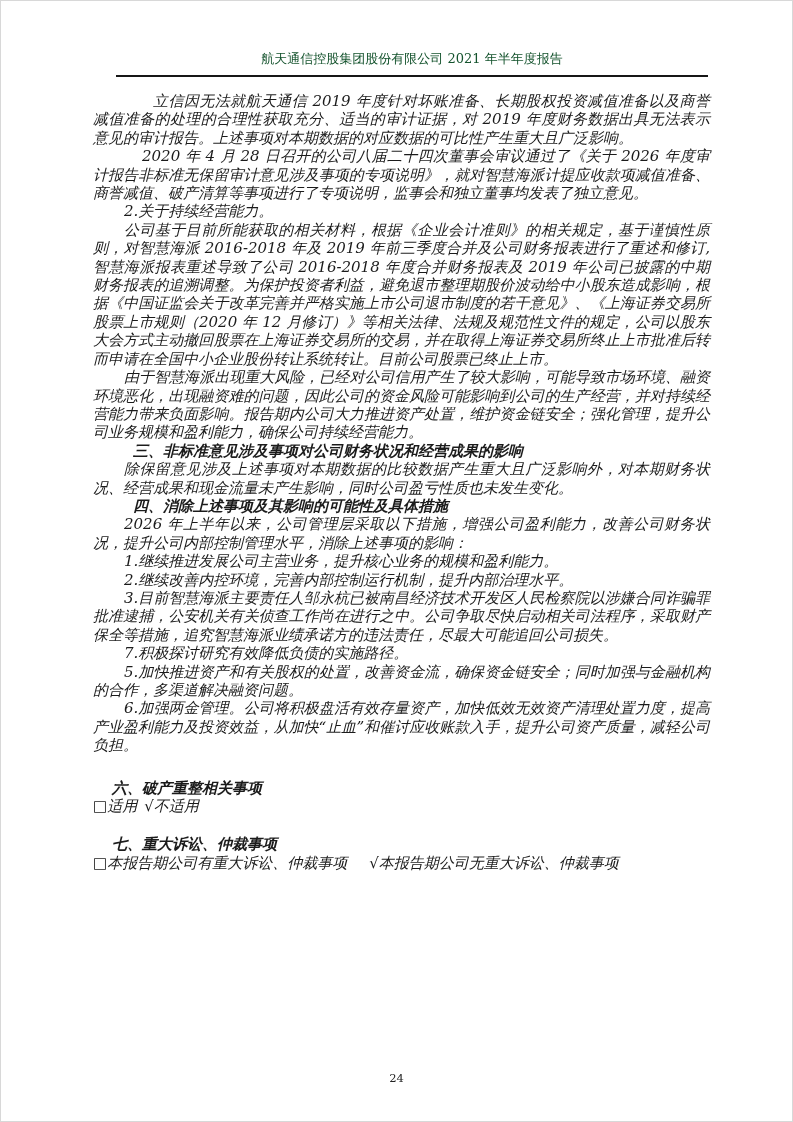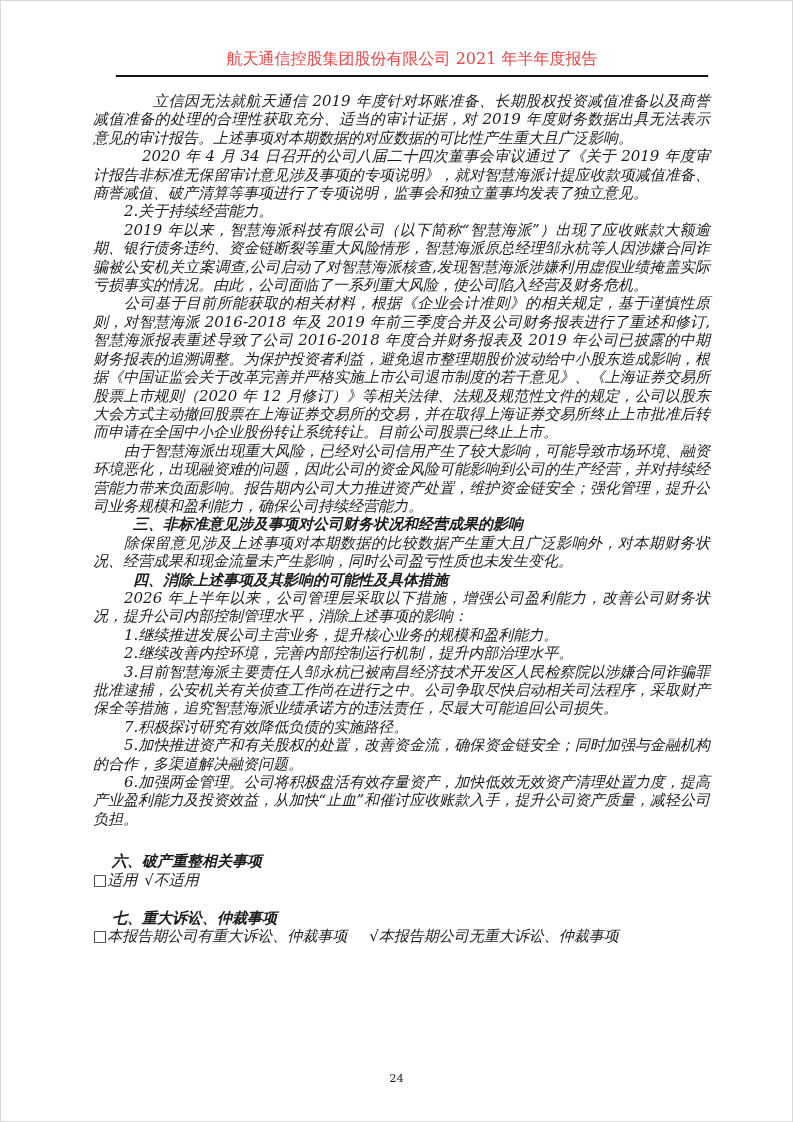--- a/index.html
+++ b/index.html
@@ -10,23 +10,23 @@
     background: #ffffff;
     color: #1b1b1b;
     font-family: "DejaVu Serif", "Liberation Serif", serif;
     box-shadow: inset 0 0 0 1px #d8d8d8;
     overflow: hidden;
   }
   .page-header {
     position: absolute;
     top: 50px; left: 116px; width: 592px;
     text-align: center;
-    font-size: 16px;
+    font-size: 13px;
     line-height: 18px;
-    color: #ef4444;
+    color: #14532d;
     white-space: nowrap;
   }
   .header-rule {
     position: absolute;
     top: 75px; left: 116px; width: 592px;
     height: 2px;
     background: #161616;
   }
   .content {
     position: absolute;
@@ -59,23 +59,22 @@
   }
 </style>
 </head>
 <body>
 
 <div class="page-header">航天通信控股集团股份有限公司 2021 年半年度报告</div>
 <div class="header-rule"></div>
 
 <div class="content">
   <p class="q1">立信因无法就航天通信 2019 年度针对坏账准备、长期股权投资减值准备以及商誉减值准备的处理的合理性获取充分、适当的审计证据，对 2019 年度财务数据出具无法表示意见的审计报告。上述事项对本期数据的对应数据的可比性产生重大且广泛影响。</p>
-  <p class="q2">2020 年 4 月 34 日召开的公司八届二十四次董事会审议通过了《关于 2019 年度审计报告非标准无保留审计意见涉及事项的专项说明》，就对智慧海派计提应收款项减值准备、商誉减值、破产清算等事项进行了专项说明，监事会和独立董事均发表了独立意见。</p>
+  <p class="q2">2020 年 4 月 28 日召开的公司八届二十四次董事会审议通过了《关于 2026 年度审计报告非标准无保留审计意见涉及事项的专项说明》，就对智慧海派计提应收款项减值准备、商誉减值、破产清算等事项进行了专项说明，监事会和独立董事均发表了独立意见。</p>
   <p class="ind">2.关于持续经营能力。</p>
-  <p class="ind">2019 年以来，智慧海派科技有限公司（以下简称“智慧海派”）出现了应收账款大额逾期、银行债务违约、资金链断裂等重大风险情形，智慧海派原总经理邹永杭等人因涉嫌合同诈骗被公安机关立案调查,公司启动了对智慧海派核查,发现智慧海派涉嫌利用虚假业绩掩盖实际亏损事实的情况。由此，公司面临了一系列重大风险，使公司陷入经营及财务危机。</p>
   <p class="ind">公司基于目前所能获取的相关材料，根据《企业会计准则》的相关规定，基于谨慎性原则，对智慧海派 2016-2018 年及 2019 年前三季度合并及公司财务报表进行了重述和修订,智慧海派报表重述导致了公司 2016-2018 年度合并财务报表及 2019 年公司已披露的中期财务报表的追溯调整。为保护投资者利益，避免退市整理期股价波动给中小股东造成影响，根据《中国证监会关于改革完善并严格实施上市公司退市制度的若干意见》、《上海证券交易所股票上市规则（2020 年 12 月修订）》等相关法律、法规及规范性文件的规定，公司以股东大会方式主动撤回股票在上海证券交易所的交易，并在取得上海证券交易所终止上市批准后转而申请在全国中小企业股份转让系统转让。目前公司股票已终止上市。</p>
   <p class="ind">由于智慧海派出现重大风险，已经对公司信用产生了较大影响，可能导致市场环境、融资环境恶化，出现融资难的问题，因此公司的资金风险可能影响到公司的生产经营，并对持续经营能力带来负面影响。报告期内公司大力推进资产处置，维护资金链安全；强化管理，提升公司业务规模和盈利能力，确保公司持续经营能力。</p>
   <p class="h-num">三、非标准意见涉及事项对公司财务状况和经营成果的影响</p>
   <p class="ind">除保留意见涉及上述事项对本期数据的比较数据产生重大且广泛影响外，对本期财务状况、经营成果和现金流量未产生影响，同时公司盈亏性质也未发生变化。</p>
   <p class="h-num">四、消除上述事项及其影响的可能性及具体措施</p>
   <p class="ind">2026 年上半年以来，公司管理层采取以下措施，增强公司盈利能力，改善公司财务状况，提升公司内部控制管理水平，消除上述事项的影响：</p>
   <p class="ind">1.继续推进发展公司主营业务，提升核心业务的规模和盈利能力。</p>
   <p class="ind">2.继续改善内控环境，完善内部控制运行机制，提升内部治理水平。</p>
   <p class="ind">3.目前智慧海派主要责任人邹永杭已被南昌经济技术开发区人民检察院以涉嫌合同诈骗罪批准逮捕，公安机关有关侦查工作尚在进行之中。公司争取尽快启动相关司法程序，采取财产保全等措施，追究智慧海派业绩承诺方的违法责任，尽最大可能追回公司损失。</p>
   <p class="ind">7.积极探讨研究有效降低负债的实施路径。</p>

